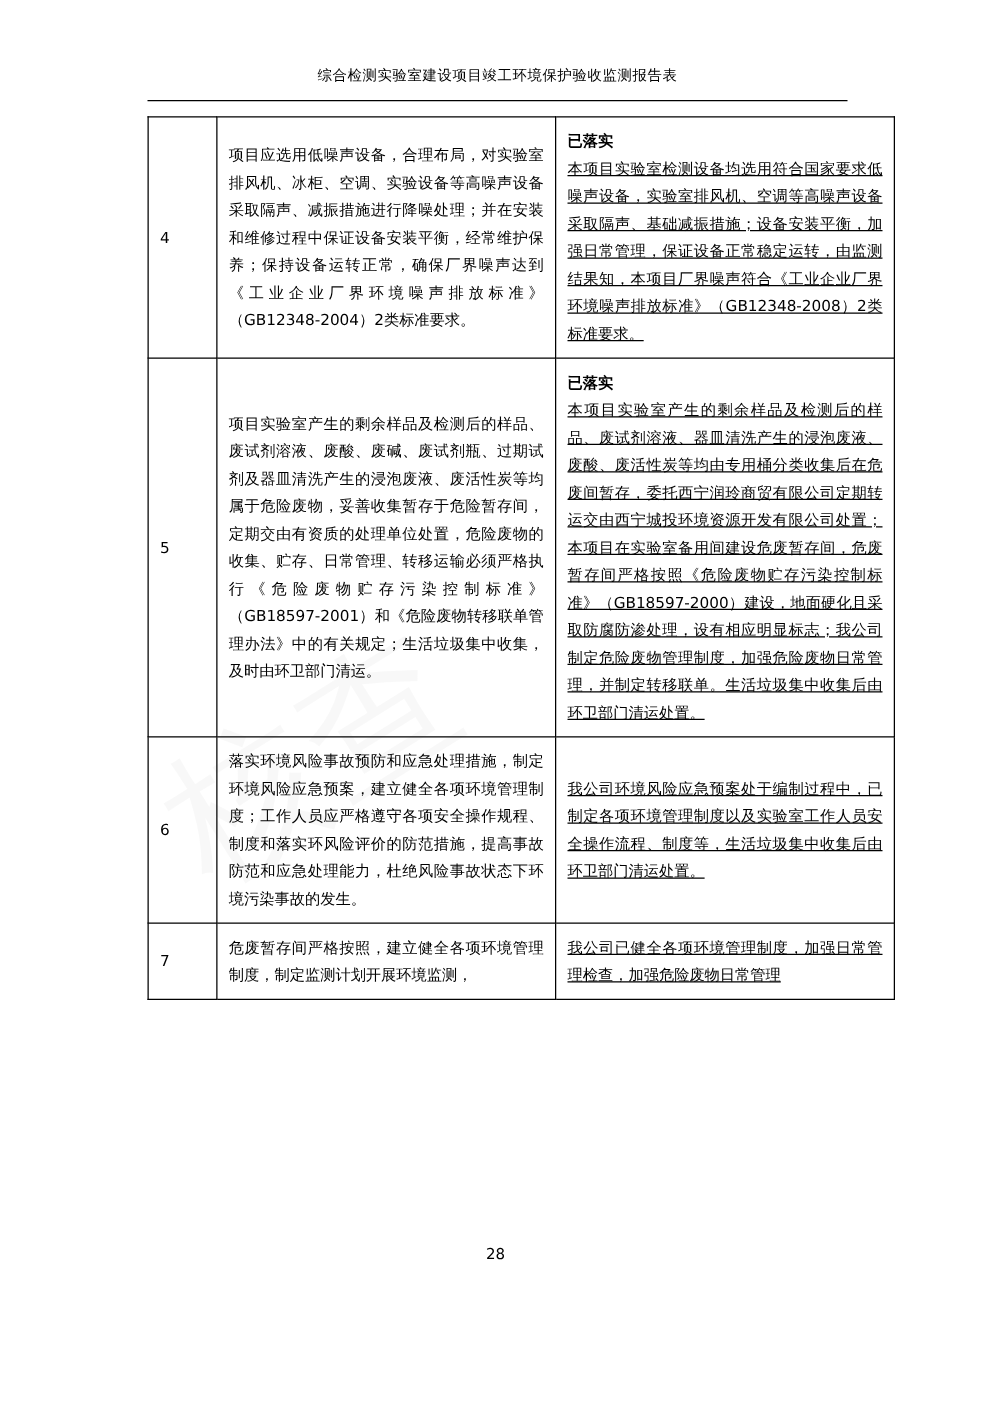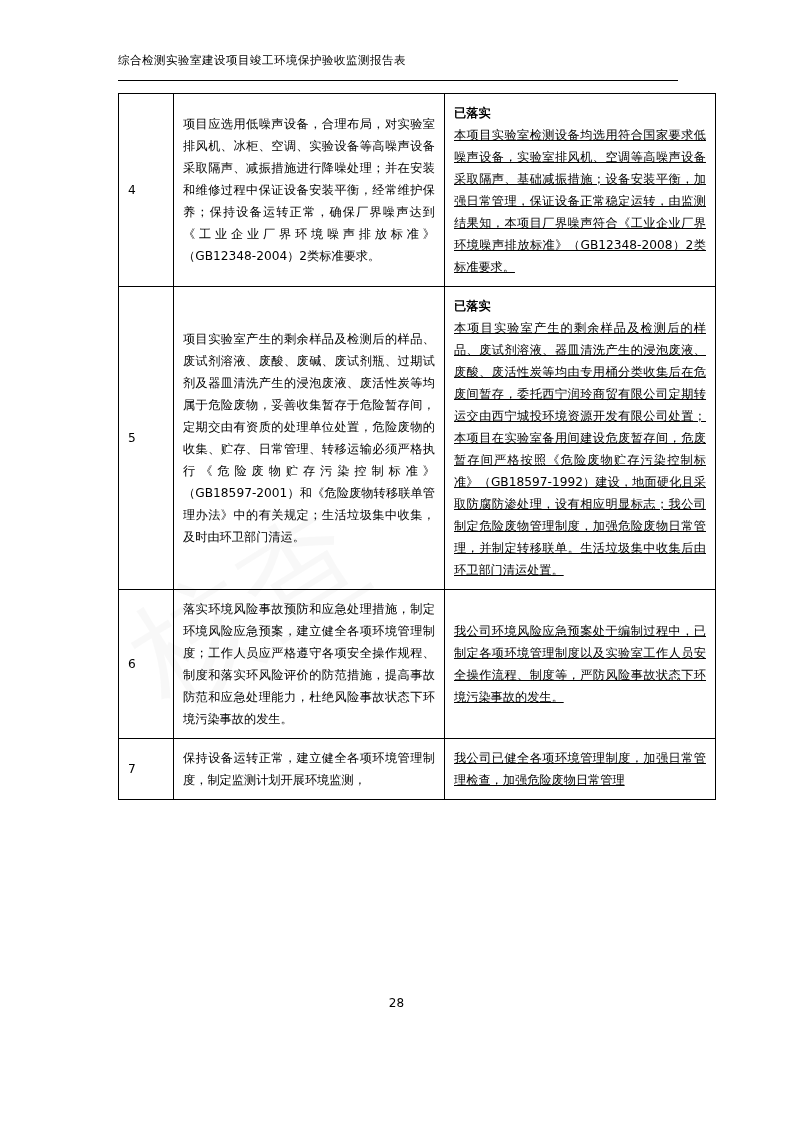--- a/index.html
+++ b/index.html
@@ -20,20 +20,21 @@
     width: 793px;
     height: 1122px;
     box-sizing: border-box;
   }
   
   .doc-header {
     position: absolute;
     top: 52px;
     left: 118px;
     width: 560px;
+    text-align: center;
   }
   .doc-header .header-title {
     font-size: 11.5px;
     letter-spacing: 0.5px;
     line-height: 16px;
     font-family: "DejaVu Sans", "Liberation Sans", sans-serif;
   }
   .header-rule {
     position: absolute;
     top: 80px;
@@ -134,33 +135,33 @@
         <td class="status-cell">
           <span class="status-head">已落实</span>
           <span class="cell-text">本项目实验室检测设备均选用符合国家要求低噪声设备，实验室排风机、空调等高噪声设备采取隔声、基础减振措施；设备安装平衡，加强日常管理，保证设备正常稳定运转，由监测结果知，本项目厂界噪声符合《工业企业厂界环境噪声排放标准》（GB12348-2008）2类标准要求。</span>
         </td>
       </tr>
       <tr>
         <td class="num-cell">5</td>
         <td class="req-cell">项目实验室产生的剩余样品及检测后的样品、废试剂溶液、废酸、废碱、废试剂瓶、过期试剂及器皿清洗产生的浸泡废液、废活性炭等均属于危险废物，妥善收集暂存于危险暂存间，定期交由有资质的处理单位处置，危险废物的收集、贮存、日常管理、转移运输必须严格执行《危险废物贮存污染控制标准》（GB18597-2001）和《危险废物转移联单管理办法》中的有关规定；生活垃圾集中收集，及时由环卫部门清运。</td>
         <td class="status-cell">
           <span class="status-head">已落实</span>
-          <span class="cell-text">本项目实验室产生的剩余样品及检测后的样品、废试剂溶液、器皿清洗产生的浸泡废液、废酸、废活性炭等均由专用桶分类收集后在危废间暂存，委托西宁润玲商贸有限公司定期转运交由西宁城投环境资源开发有限公司处置；本项目在实验室备用间建设危废暂存间，危废暂存间严格按照《危险废物贮存污染控制标准》（GB18597-1992）建设，地面硬化且采取防腐防渗处理，设有相应明显标志；我公司制定危险废物管理制度，加强危险废物日常管理，并制定转移联单。生活垃圾集中收集后由环卫部门清运处置。</span>
+          <span class="cell-text">本项目实验室产生的剩余样品及检测后的样品、废试剂溶液、器皿清洗产生的浸泡废液、废酸、废活性炭等均由专用桶分类收集后在危废间暂存，委托西宁润玲商贸有限公司定期转运交由西宁城投环境资源开发有限公司处置；本项目在实验室备用间建设危废暂存间，危废暂存间严格按照《危险废物贮存污染控制标准》（GB18597-2000）建设，地面硬化且采取防腐防渗处理，设有相应明显标志；我公司制定危险废物管理制度，加强危险废物日常管理，并制定转移联单。生活垃圾集中收集后由环卫部门清运处置。</span>
         </td>
       </tr>
       <tr>
         <td class="num-cell">6</td>
         <td class="req-cell">落实环境风险事故预防和应急处理措施，制定环境风险应急预案，建立健全各项环境管理制度；工作人员应严格遵守各项安全操作规程、制度和落实环风险评价的防范措施，提高事故防范和应急处理能力，杜绝风险事故状态下环境污染事故的发生。</td>
         <td class="status-cell mid">
-          <span class="cell-text">我公司环境风险应急预案处于编制过程中，已制定各项环境管理制度以及实验室工作人员安全操作流程、制度等，严防风险事故状态下环境污染事故的发生。</span>
+          <span class="cell-text">我公司环境风险应急预案处于编制过程中，已制定各项环境管理制度以及实验室工作人员安全操作流程、制度等，生活垃圾集中收集后由环卫部门清运处置。</span>
         </td>
       </tr>
       <tr>
         <td class="num-cell">7</td>
-        <td class="req-cell">保持设备运转正常，建立健全各项环境管理制度，制定监测计划开展环境监测，</td>
+        <td class="req-cell">危废暂存间严格按照，建立健全各项环境管理制度，制定监测计划开展环境监测，</td>
         <td class="status-cell mid">
           <span class="cell-text">我公司已健全各项环境管理制度，加强日常管理检查，加强危险废物日常管理</span>
         </td>
       </tr>
     </tbody>
   </table>
 
   <div class="page-number">28</div>
 
 </div>

